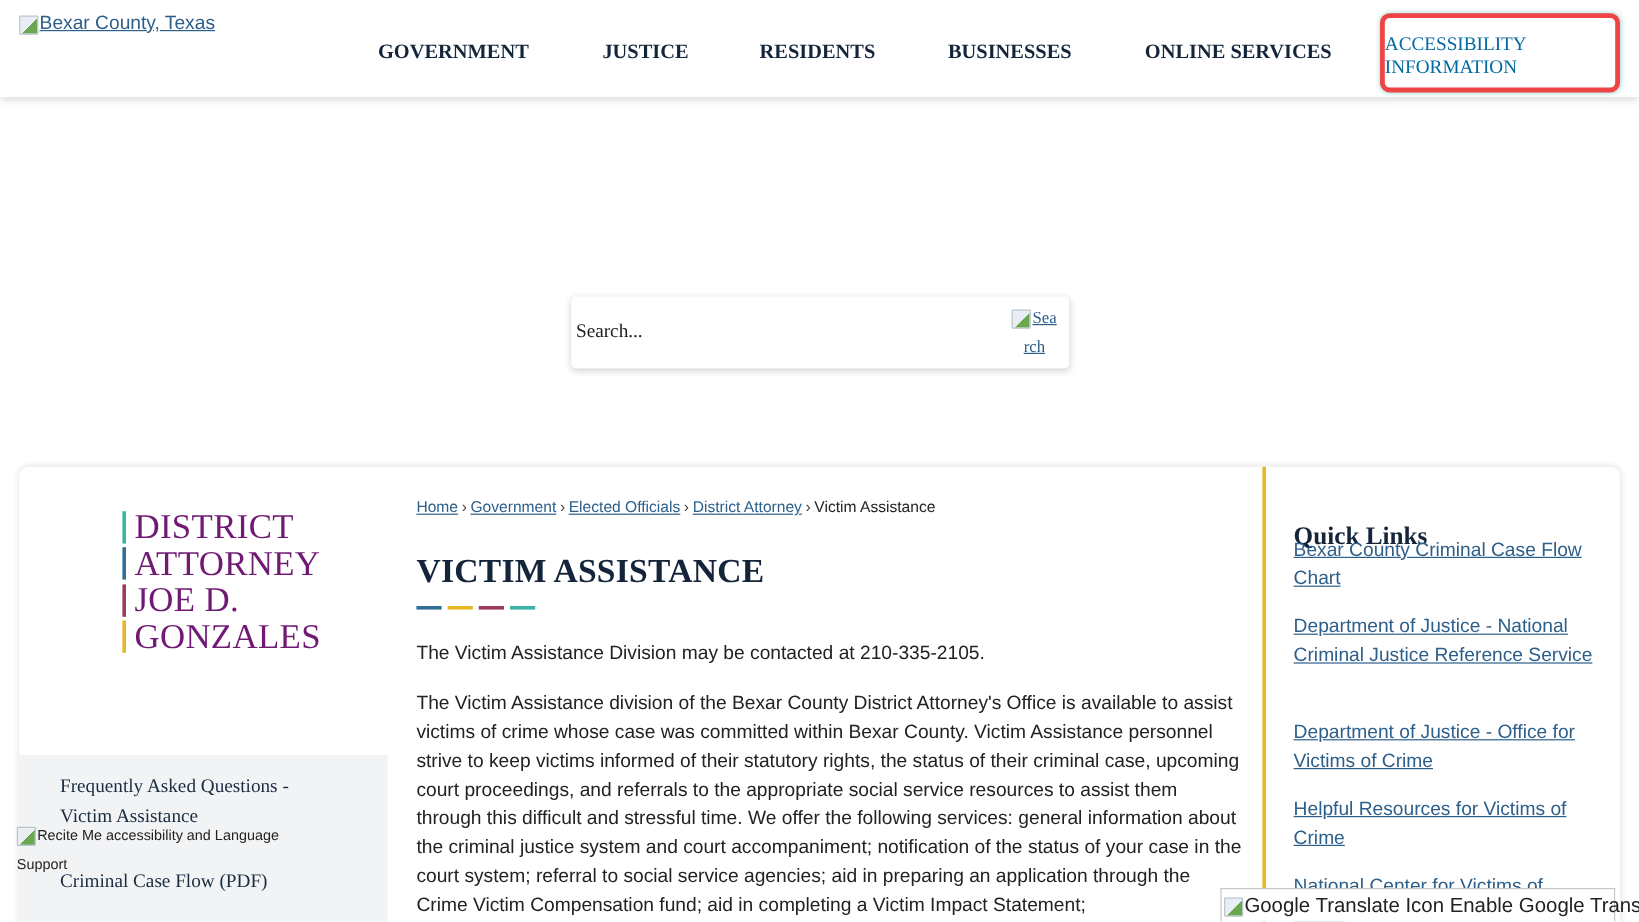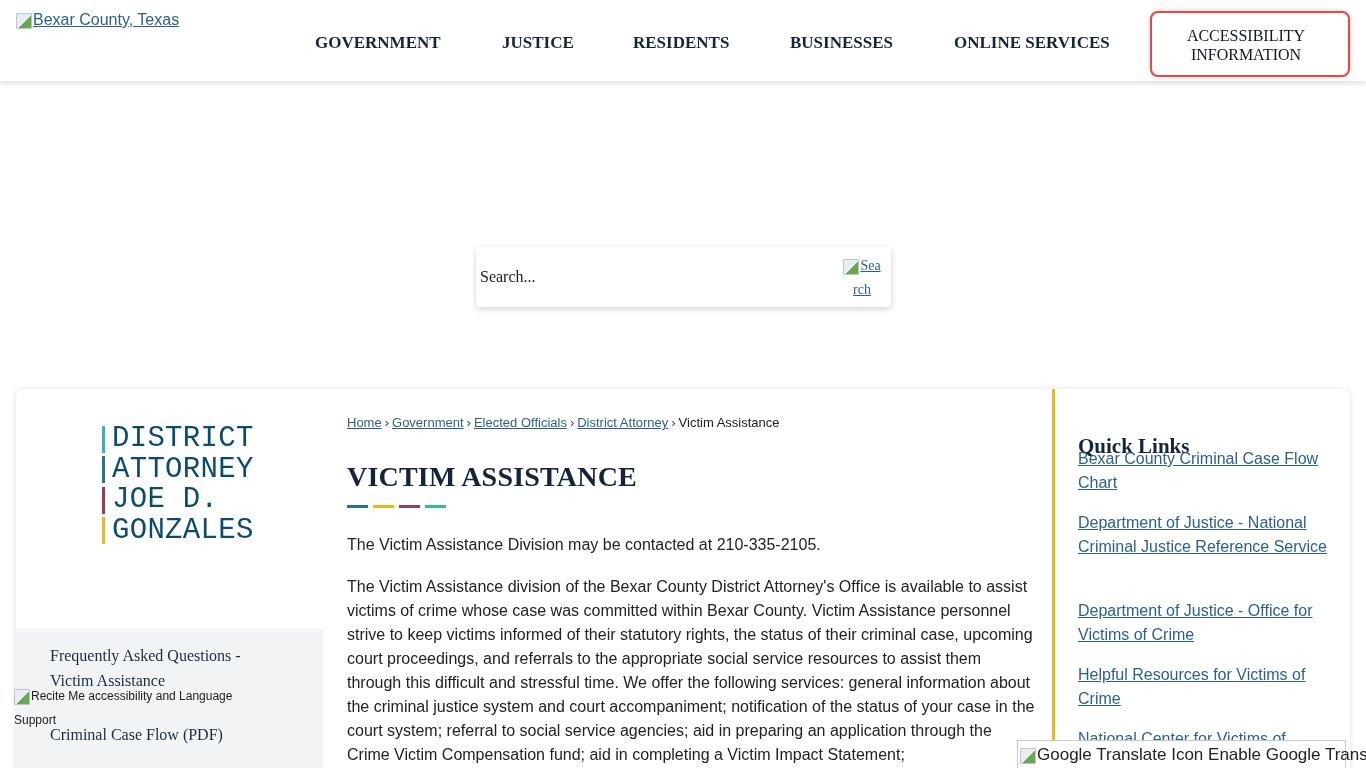--- a/index.html
+++ b/index.html
@@ -27,24 +27,24 @@
   .nav {
     position: absolute; top: 33px; left: 0; width: 1366px; height: 22px;
   }
   .nav-item {
     position: absolute; top: 0;
     font-family: "Liberation Serif", serif; font-weight: bold; font-size: 17px;
     color: #14253b; letter-spacing: 0; white-space: nowrap; cursor: pointer;
   }
   .access-btn {
     position: absolute; left: 1150px; top: 11px; width: 200px; height: 66px;
-    border: 2px solid #ef4444; border-radius: 8px; background: #fff;
+    border: 4px solid #ef4444; border-radius: 8px; background: #fff;
     box-shadow: 0 0 4px rgba(74,168,170,0.5);
-    font-family: "Liberation Serif", serif; font-size: 16px; color: #0f172a;
-    text-align: center; padding: 13px 8px 0 0; line-height: 19px; cursor: pointer;
+    font-family: "Liberation Serif", serif; font-size: 16px; color: #0369a1;
+    text-align: left; padding: 13px 8px 0 0; line-height: 19px; cursor: pointer;
   }
 
   
   .search-box {
     position: absolute; left: 476px; top: 247px; width: 415px; height: 60px;
     background: #fff; border-radius: 4px;
     box-shadow: 0 2px 6px rgba(0,0,0,0.18);
   }
   .search-input {
     position: absolute; left: 0; top: 0; width: 360px; height: 60px;
@@ -63,22 +63,22 @@
   .main-card {
     position: absolute; left: 16px; top: 389px; width: 1334px; height: 400px;
     background: #fff; border-radius: 8px;
     box-shadow: 0 0 6px rgba(0,0,0,0.12);
   }
   .left-panel {
     position: absolute; left: 0; top: 0; width: 307px; height: 400px;
   }
   .da-title {
     position: absolute; left: 86px; top: 35px;
-    font-family: Liberation Mono, monospace; font-size: 29px; line-height: 30.5px;
-    color: #0c4a6e; letter-spacing: 0.3px;
+    font-family: Liberation Serif, serif; font-size: 29px; line-height: 30.5px;
+    color: #701a75; letter-spacing: 0.3px;
   }
   .da-line {
     display: flex; align-items: center;
   }
   .da-bar {
     display: inline-block; width: 3px; height: 27px; margin-right: 7px;
   }
   .left-menu {
     position: absolute; left: 0; top: 240px; width: 307px; height: 160px;
     background: #f2f3f5;

